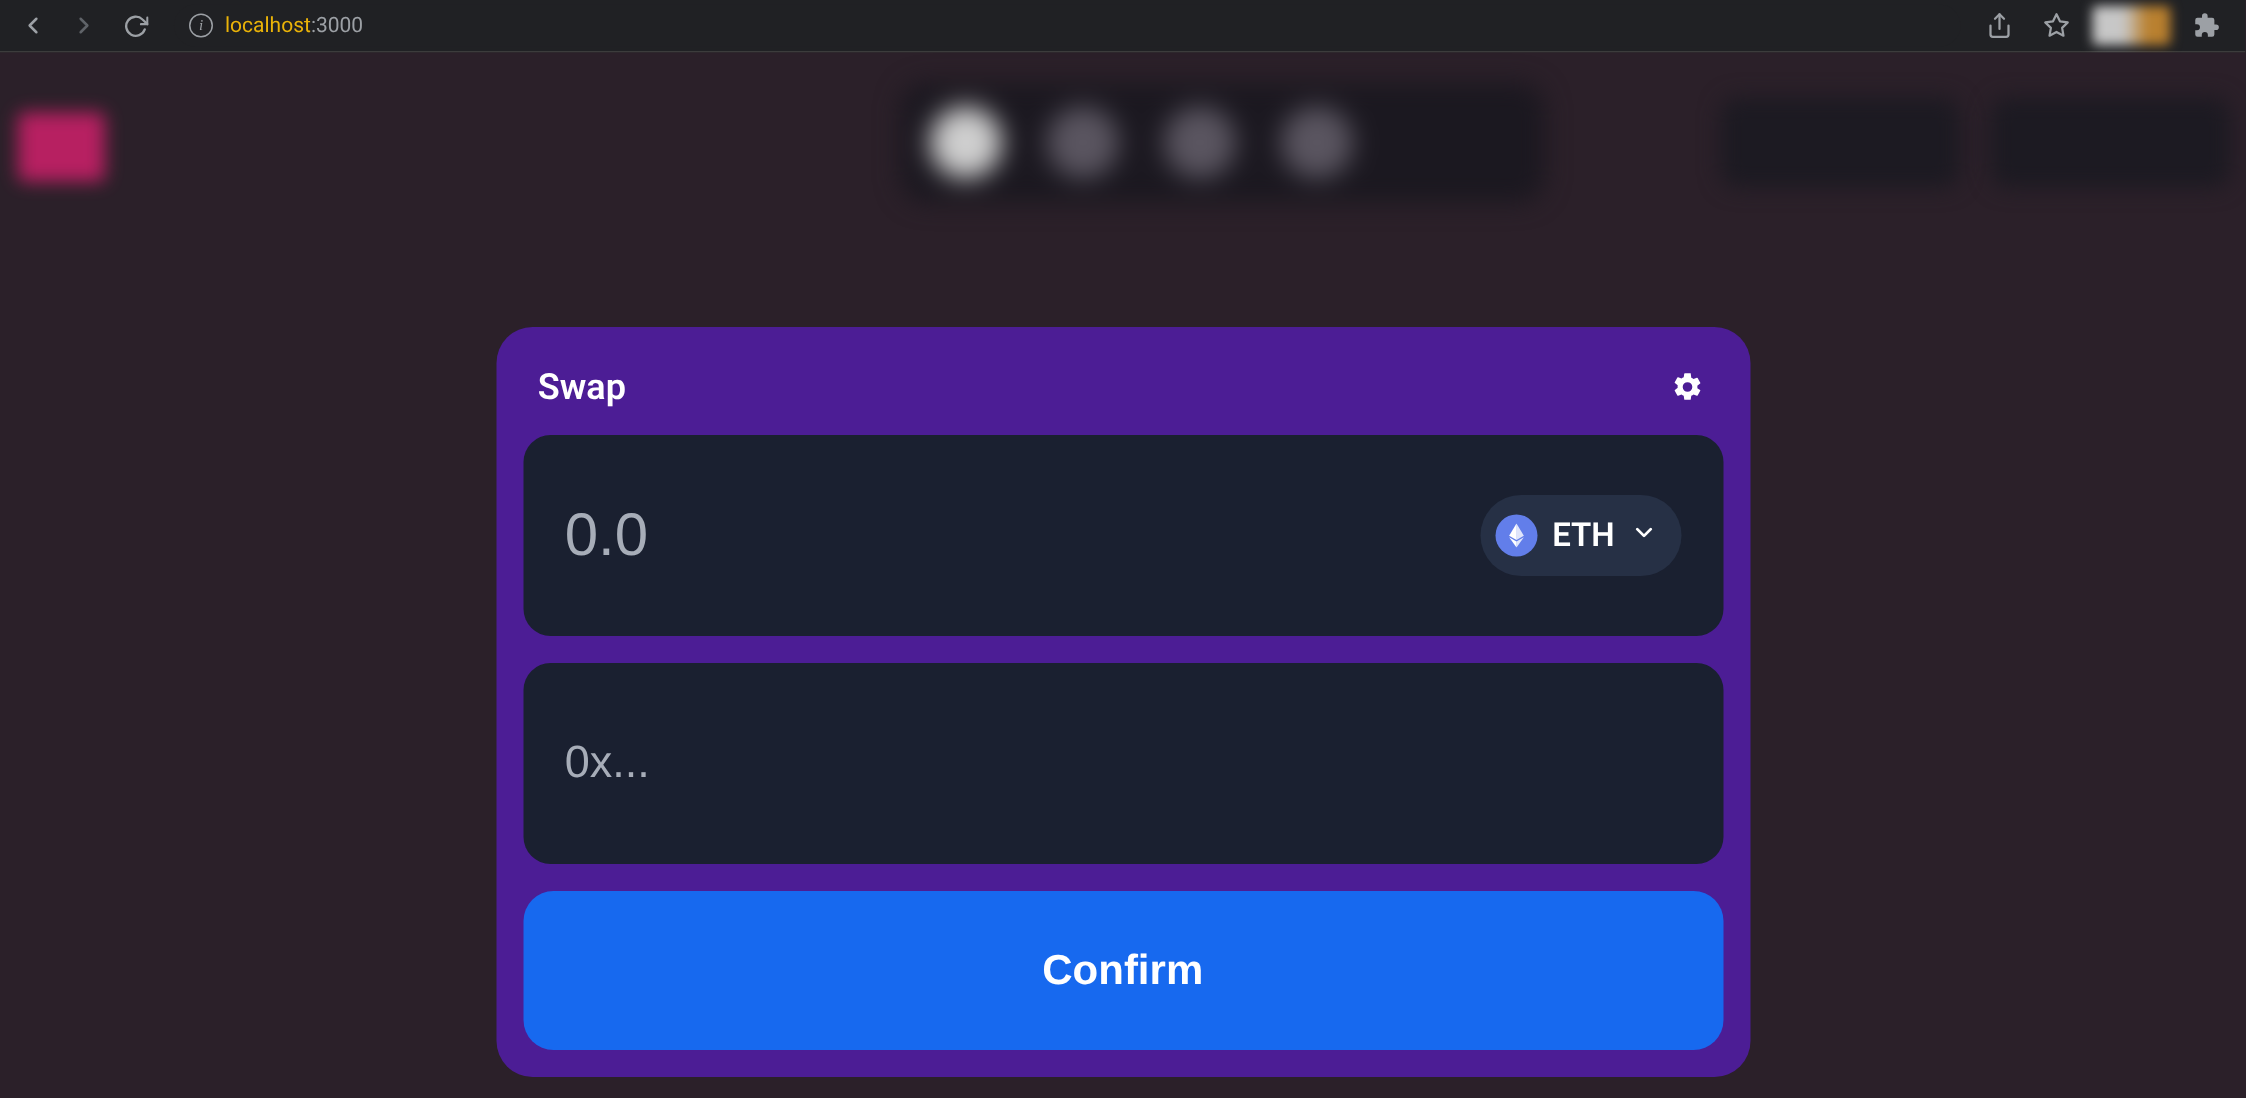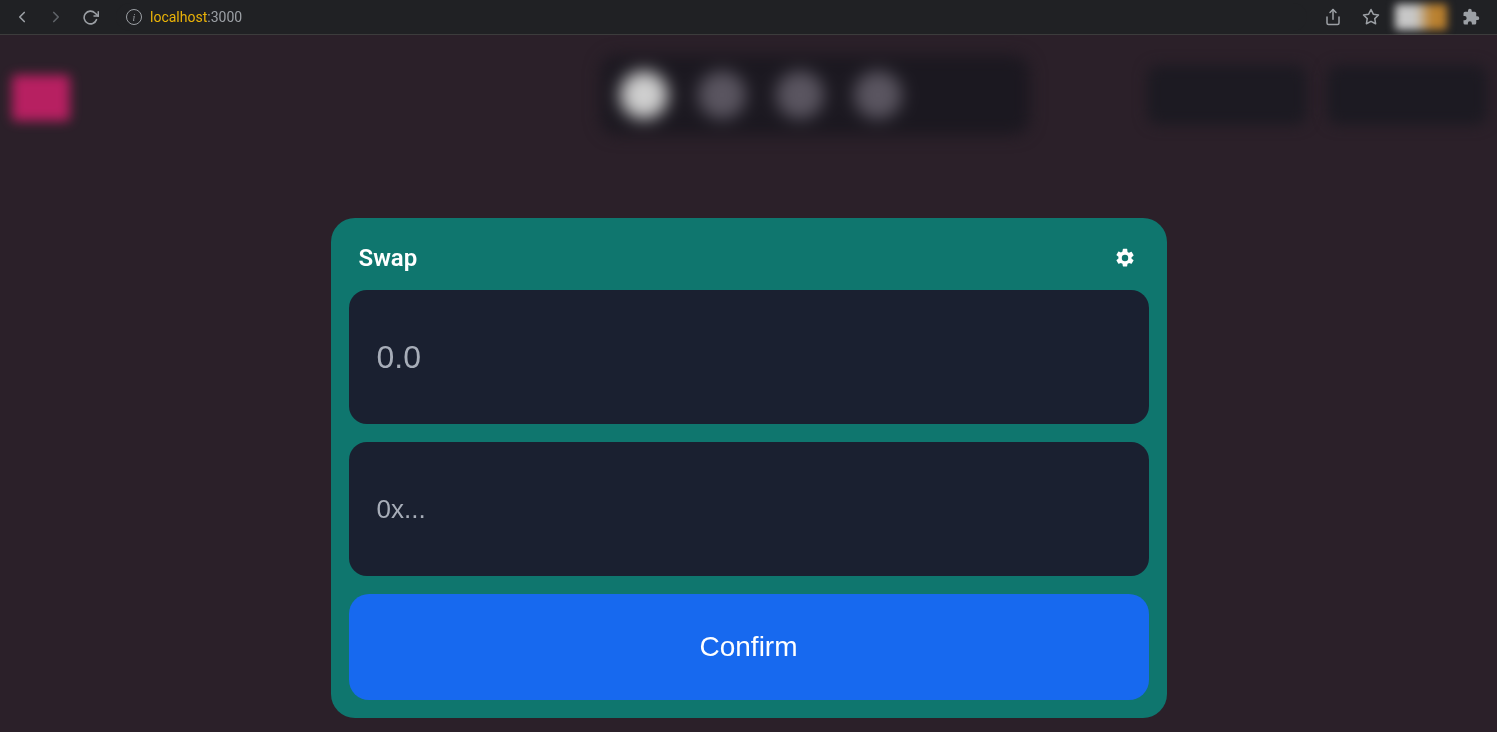--- a/index.html
+++ b/index.html
@@ -138,21 +138,21 @@
       filter: blur(7px);
     }
 
     
     .swap-card {
       position: absolute;
       top: 183px;
       left: 50%;
       transform: translateX(-50%);
       width: 836px;
-      background: #0f766e;
+      background: #4c1d95;
       border-radius: 24px;
       padding: 18px;
     }
     .swap-header {
       display: flex;
       align-items: center;
       justify-content: space-between;
       padding: 8px 10px 18px 10px;
     }
     .swap-title {
@@ -177,33 +177,33 @@
       display: flex;
       align-items: center;
       justify-content: space-between;
       padding: 0 28px;
     }
     .amount-input {
       background: transparent;
       border: none;
       outline: none;
       color: #cfd3da;
-      font-size: 32px;
+      font-size: 40px;
       font-weight: 400;
       width: 60%;
     }
     .amount-input::placeholder {
       color: #a7adb8;
     }
     .address-input {
       background: transparent;
       border: none;
       outline: none;
       color: #cfd3da;
-      font-size: 26px;
+      font-size: 30px;
       font-weight: 400;
       width: 100%;
     }
     .address-input::placeholder {
       color: #a7adb8;
     }
     .token-selector {
       background: #263045;
       height: 54px;
       border-radius: 27px;
@@ -231,21 +231,21 @@
       color: #ffffff;
     }
     .confirm-btn {
       width: 100%;
       height: 106px;
       background: #1769ef;
       border: none;
       border-radius: 20px;
       color: #ffffff;
       font-size: 28px;
-      font-weight: 400;
+      font-weight: 700;
       cursor: pointer;
     }
   </style>
 </head>
 <body>
 
 <div class="browser-bar">
   <div class="nav-btn">
     <svg width="18" height="18" viewBox="0 0 24 24" fill="none" stroke="currentColor" stroke-width="2.2" stroke-linecap="round" stroke-linejoin="round">
         <polyline points="15 18 9 12 15 6"></polyline>
@@ -308,20 +308,36 @@
       <div class="swap-title">Swap</div>
       <div class="gear-btn">
         <svg width="22" height="22" viewBox="0 0 24 24" fill="currentColor">
             <path d="M19.14,12.94a7.07,7.07,0,0,0,.05-.94,7.07,7.07,0,0,0-.05-.94l2.03-1.58a.5.5,0,0,0,.12-.64l-1.92-3.32a.5.5,0,0,0-.6-.22l-2.39.96a7.22,7.22,0,0,0-1.62-.94l-.36-2.54A.5.5,0,0,0,13.9,2H10.1a.5.5,0,0,0-.49.42L9.25,4.96a7.22,7.22,0,0,0-1.62.94l-2.39-.96a.5.5,0,0,0-.6.22L2.72,8.48a.5.5,0,0,0,.12.64l2.03,1.58a7.07,7.07,0,0,0-.05.94,7.07,7.07,0,0,0,.05.94L2.84,14.16a.5.5,0,0,0-.12.64l1.92,3.32a.5.5,0,0,0,.6.22l2.39-.96a7.22,7.22,0,0,0,1.62.94l.36,2.54a.5.5,0,0,0,.49.42h3.8a.5.5,0,0,0,.49-.42l.36-2.54a7.22,7.22,0,0,0,1.62-.94l2.39.96a.5.5,0,0,0,.6-.22l1.92-3.32a.5.5,0,0,0-.12-.64ZM12,15.5A3.5,3.5,0,1,1,15.5,12,3.5,3.5,0,0,1,12,15.5Z"></path>
           </svg>
       </div>
     </div>
 
     <div class="input-panel">
       <input class="amount-input" type="text" placeholder="0.0" style="">
+      <div class="token-selector">
+        <span class="token-icon">
+          <svg width="16" height="16" viewBox="0 0 256 417" fill="#ffffff">
+              <path d="M127.9 0 125 9.7v275.7l2.9 2.9 127.9-75.6z" fill="#fff" fill-opacity="0.8"></path>
+              <path d="M127.9 0 0 212.7l127.9 75.6V0z" fill="#fff"></path>
+              <path d="M127.9 312.9l-1.6 2v98.2l1.6 4.7L256 237z" fill="#fff" fill-opacity="0.8"></path>
+              <path d="M127.9 417.8V312.9L0 237z" fill="#fff"></path>
+            </svg>
+        </span>
+        <span class="token-symbol">ETH</span>
+        <span class="chevron">
+          <svg width="18" height="18" viewBox="0 0 24 24" fill="none" stroke="currentColor" stroke-width="2.5" stroke-linecap="round" stroke-linejoin="round">
+              <polyline points="6 9 12 15 18 9"></polyline>
+            </svg>
+        </span>
+      </div>
     </div>
 
     <div class="input-panel">
       <input class="address-input" type="text" placeholder="0x..." style="">
     </div>
 
     <button class="confirm-btn">Confirm</button>
   </div>
 </div>
 

